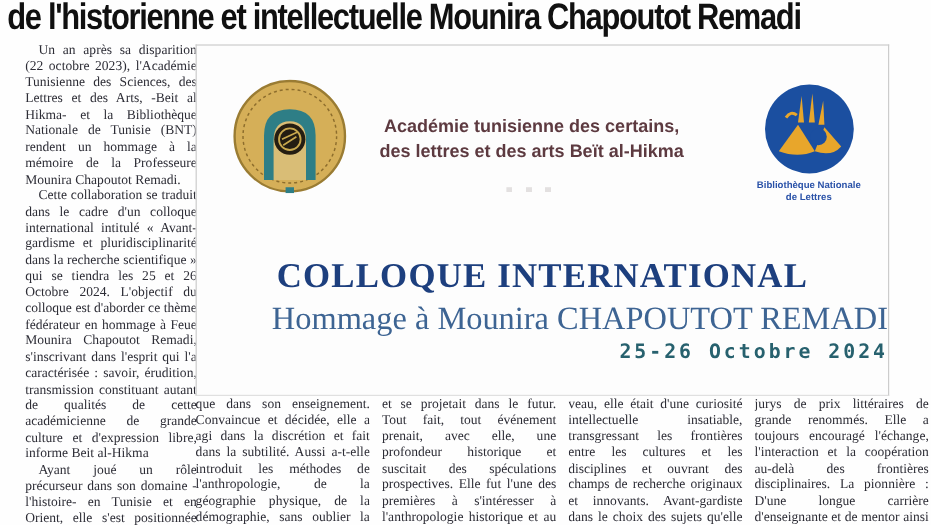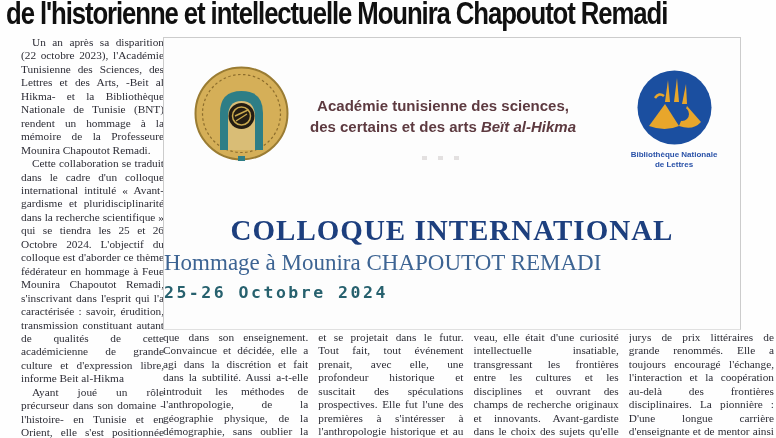--- a/index.html
+++ b/index.html
@@ -56,21 +56,21 @@
     left: 134px;
     top: 57px;
     width: 290px;
     font-family: "Liberation Sans", sans-serif;
     font-weight: 700;
     font-size: 15px;
     line-height: 21px;
     color: var(--academy-text, #5d3a40);
     text-align: center;
   }
-  .academy-name .it { font-style: italic; }
+  .academy-name .it { }
   .faint-smudge {
     position: absolute; left: 258px; top: 118px; width: 46px; height: 4px;
     background: repeating-linear-gradient(90deg, #d8d4d4 0 5px, transparent 5px 16px);
     opacity: .7;
   }
   .bnt-block { position: absolute; left: 440px; top: 30px; width: 140px; text-align: center; }
   .bnt-logo { width: 79px; height: 79px; margin: 0 auto; display: block; }
   .bnt-label {
     margin-top: 3px;
     font-family: Liberation Sans, sans-serif;
@@ -87,30 +87,30 @@
     font-family: Liberation Serif, serif;
     font-weight: 700;
     font-size: 29px;
     letter-spacing: 1px;
     color: var(--title-navy, #1d3f7e);
   }
   .poster-subtitle {
     position: absolute;
     left: 0; width: 100%;
     top: 212px;
-    text-align: left;
+    text-align: right;
     font-family: "Liberation Serif", serif;
-    font-size: 23px;
+    font-size: 27px;
     color: var(--subtitle-blue, #3d6493);
   }
   .poster-date {
     position: absolute;
     left: 0; width: 100%;
     top: 245px;
-    text-align: left;
+    text-align: right;
     font-family: "DejaVu Sans Mono", monospace;
     font-weight: 700;
     font-size: 16.5px;
     letter-spacing: 2.5px;
     color: var(--date-teal, #27616e);
   }
   .bottom-cols {
     position: absolute;
     left: 163px;
     right: 2px;
@@ -149,22 +149,22 @@
       <circle cx="47.5" cy="47.5" r="39" fill="none" stroke="#7a5c22" stroke-width="1.2" stroke-dasharray="2.5 2.5" opacity="0.8"></circle>
       <path d="M26,84 L26,47 Q26,25 47.5,25 Q69,25 69,47 L69,84 Z" fill="#2e7e86"></path>
       <path d="M34,84 L34,51 Q34,35 47.5,35 Q61,35 61,51 L61,84 Z" fill="#d9bd76"></path>
       <circle cx="47.5" cy="50" r="13" fill="#241d12"></circle>
       <circle cx="47.5" cy="50" r="9" fill="none" stroke="#c8a84e" stroke-width="1.5"></circle>
       <path d="M41,50 L54,44 M42,55 L53,48" stroke="#c8a84e" stroke-width="1.4" fill="none"></path>
       <path d="M44,90 L51,90 L51,95 L44,95 Z" fill="#2e7e86"></path>
     </svg>
 
     <div class="academy-name">
-      <div>Académie tunisienne des sciences,</div>
-      <div><span>des certains et des arts </span><span class="it">Beït al-Hikma</span></div>
+      <div>Académie tunisienne des certains,</div>
+      <div><span>des lettres et des arts </span><span class="it">Beït al-Hikma</span></div>
     </div>
 
     <div class="faint-smudge"></div>
 
     <div class="bnt-block">
       <svg class="bnt-logo" viewBox="0 0 79 79">
         <circle cx="39.5" cy="39.5" r="37" fill="#1b4fa0"></circle>
         <path d="M14,58 Q30,64 44,58 L30,36 Z" fill="#e8a62b"></path>
         <path d="M44,58 Q58,63 66,54 L52,38 Z" fill="#e8a62b"></path>
         <path d="M33,12 L35,34 L30,34 Z" fill="#e8a62b"></path>

